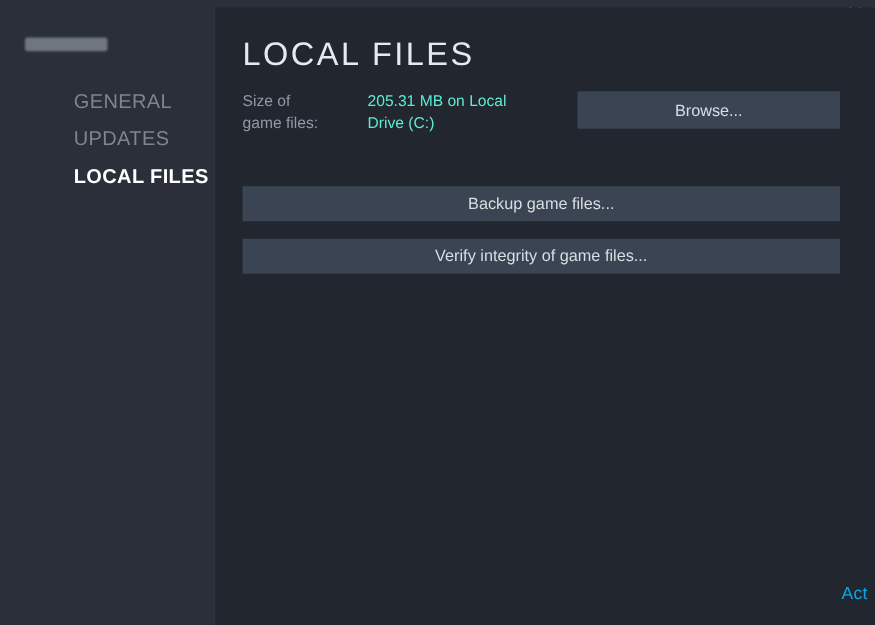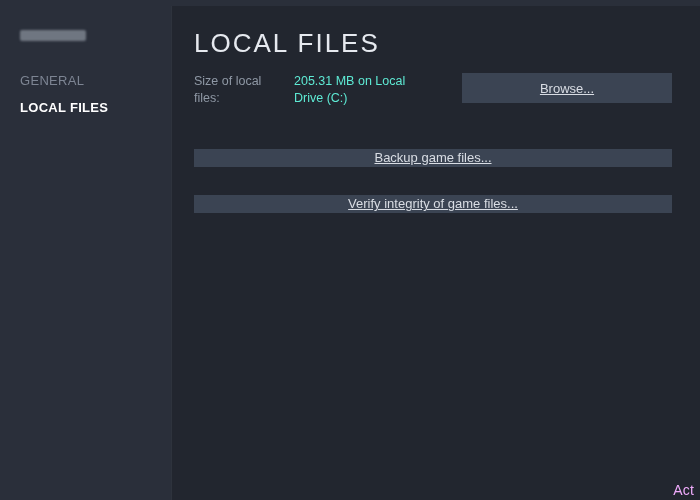--- a/index.html
+++ b/index.html
@@ -50,26 +50,27 @@
     }
     .title-blur {
       width: 66px;
       height: 11px;
       background: #6f7681;
       border-radius: 2px;
       margin-bottom: 26px;
       filter: blur(1px);
     }
     .nav-item {
-      font-size: 13px;
+      font-size: 16px;
       letter-spacing: 0.3px;
       color: #7d8593;
       padding: 6px 0;
       cursor: pointer;
       text-transform: uppercase;
+      margin-left: 39px;
     }
     .nav-item.active {
       color: #ffffff;
       font-weight: 600;
     }
     .main {
       flex: 1;
       padding: 22px 28px 0 22px;
       background: #22262f;
       position: relative;
@@ -105,62 +106,62 @@
       align-items: center;
       justify-content: center;
       background: #3b4453;
       color: #d9dde4;
       font-size: 13px;
       border: none;
       cursor: pointer;
       padding: 4px;
       height: 30px;
       user-select: none;
-      text-decoration: underline;
     }
     .browse-btn {
       width: 210px;
       margin-left: auto;
     }
     .full-btn {
       width: 100%;
-      margin-bottom: 28px;
-      height: 18px;
+      margin-bottom: 14px;
+      height: 28px;
     }
     .corner-note {
       position: absolute;
-      bottom: 2px;
+      bottom: 18px;
       right: 6px;
       font-size: 14px;
-      color: #f0abfc;
+      color: #0ea5e9;
       letter-spacing: 0.2px;
     }
   </style>
 </head>
 <body>
 
 <div class="window">
   <div class="titlebar">
     <div class="close-btn">
       <svg viewBox="0 0 10 10" width="10" height="10">
           <line x1="1" y1="1" x2="9" y2="9" stroke="#8f98a0" stroke-width="1.3"></line>
           <line x1="9" y1="1" x2="1" y2="9" stroke="#8f98a0" stroke-width="1.3"></line>
         </svg>
     </div>
   </div>
   <div class="body">
     <div class="sidebar">
       <div class="title-blur"></div>
       <div class="nav-item">GENERAL</div>
+      <div class="nav-item">UPDATES</div>
       <div class="nav-item active">LOCAL FILES</div>
     </div>
     <div class="main">
       <div class="page-title">LOCAL FILES</div>
       <div class="size-row">
-        <div class="size-label">Size of local files:</div>
+        <div class="size-label">Size of game files:</div>
         <div class="size-value">205.31 MB on Local Drive (C:)</div>
         <div class="btn browse-btn">Browse...</div>
       </div>
       <div class="btn full-btn">Backup game files...</div>
       <div class="btn full-btn">Verify integrity of game files...</div>
     </div>
   </div>
 </div>
 <div class="corner-note">Act</div>
 

